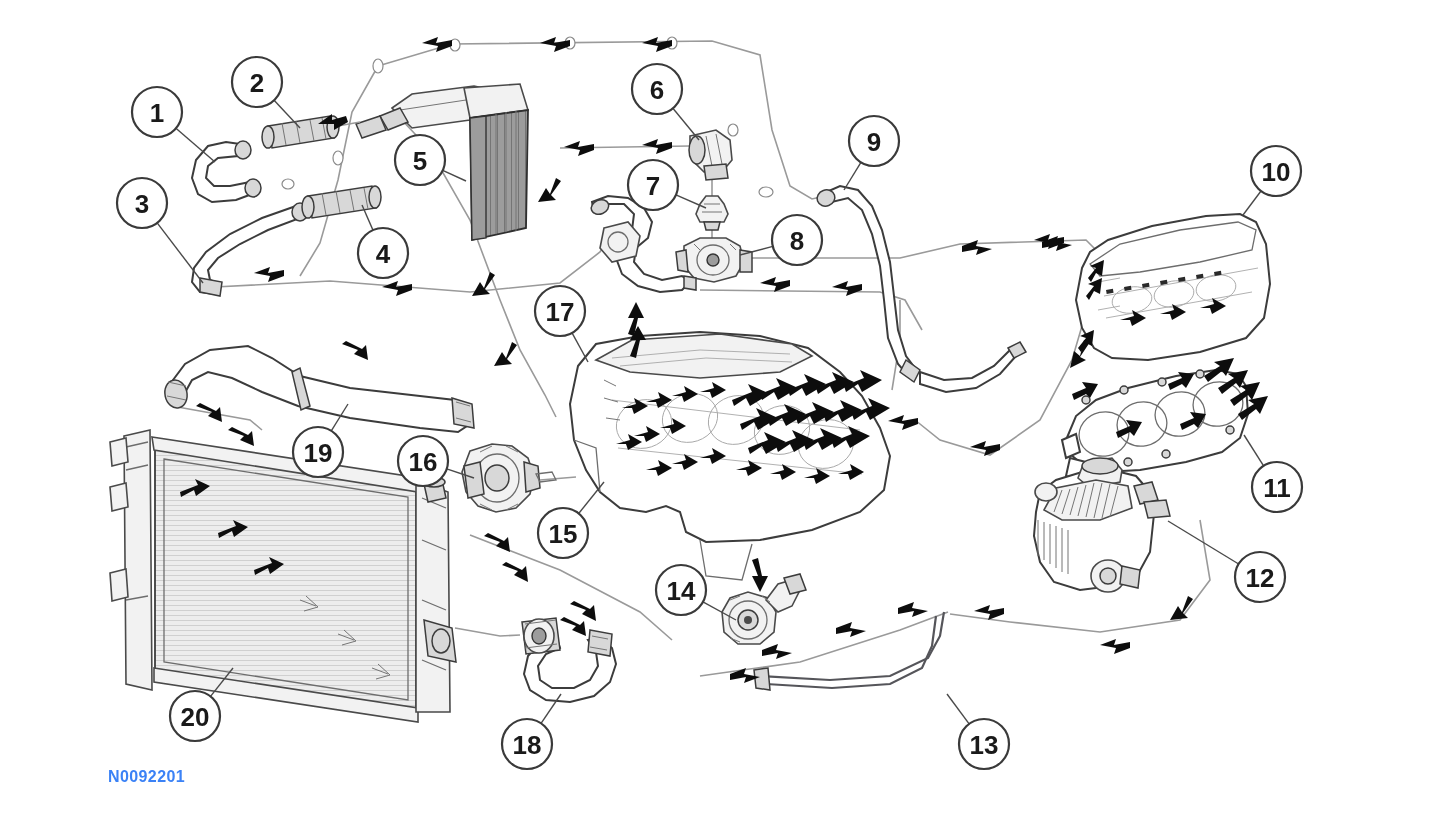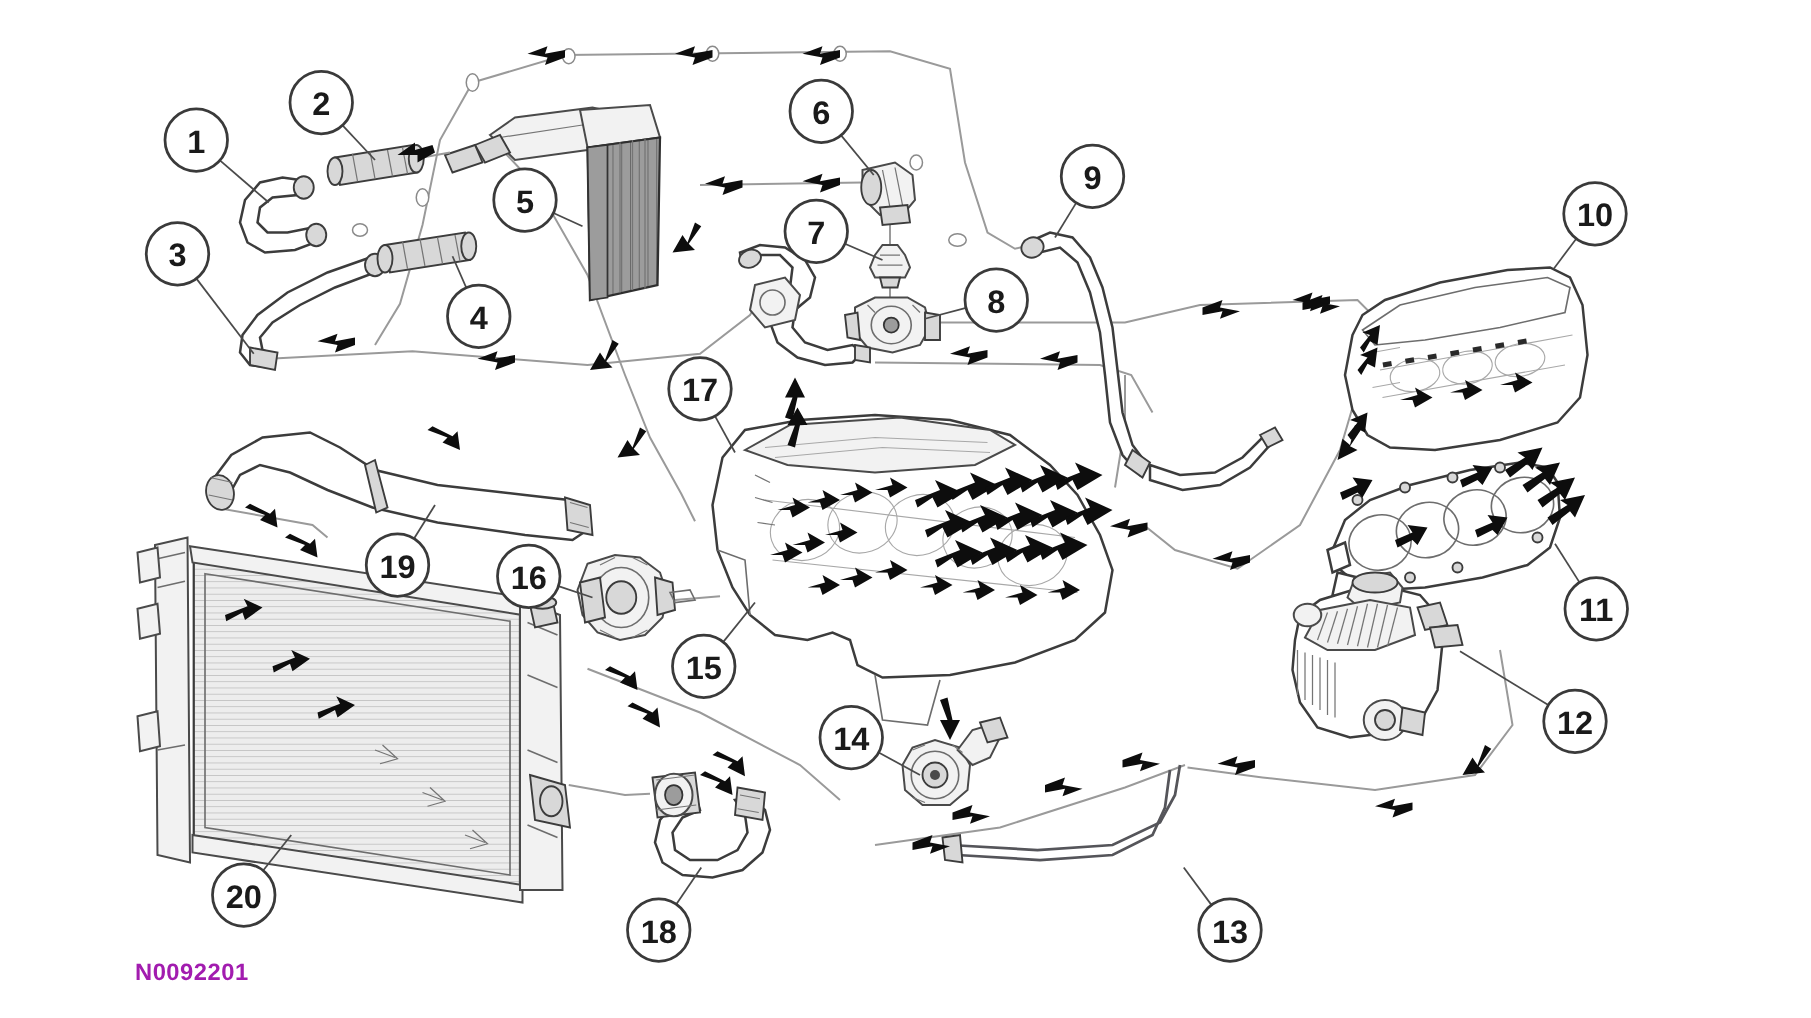--- a/index.html
+++ b/index.html
@@ -90,24 +90,24 @@
   .detail-ln-lt {
     stroke: #a8a8a8;
     stroke-width: 0.9;
     fill: none;
   }
   #figure-code {
     position: absolute;
     left: 108px;
     top: 768px;
     font-family: "Liberation Sans", sans-serif;
-    font-size: 19px;
+    font-size: 16px;
     font-weight: 700;
     letter-spacing: 0.4px;
-    color: #a21caf;
+    color: #3b82f6;
     white-space: nowrap;
   }
 </style>
 </head>
 <body>
 
 <div id="stage">
 
   <svg id="diagram-svg" viewBox="0 0 1449 814">
 

